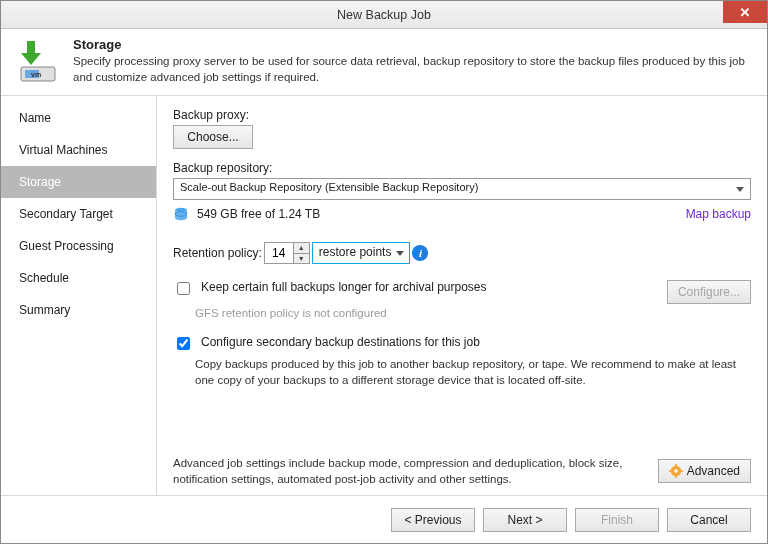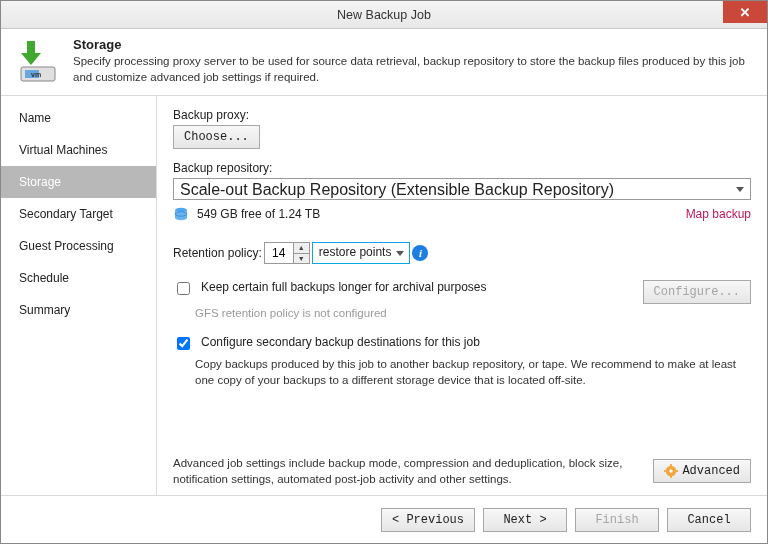--- a/index.html
+++ b/index.html
@@ -117,31 +117,30 @@
     min-width: 80px;
     border: 1px solid #a8a8a8;
     background: linear-gradient(#f7f7f7, #e6e6e6);
     font-size: 12px;
     padding: 8px 10px;
     display: inline-flex;
     align-items: center;
     justify-content: center;
     gap: 4px;
     cursor: default;
-    font-family: Liberation Mono, monospace;
   }
   .btn.disabled {
     color: #a5a5a5;
   }
   .select {
     flex: 1;
     border: 1px solid #999;
     height: 22px;
     padding: 2px 20px 2px 6px;
-    font-size: 16px;
+    font-size: 11px;
     background: #fff;
     position: relative;
   }
   .select::after {
     content: "";
     position: absolute;
     right: 6px; top: 8px;
     border-left: 4px solid transparent;
     border-right: 4px solid transparent;
     border-top: 5px solid #555;
@@ -152,21 +151,21 @@
     gap: 8px;
     margin-top: 6px;
     justify-content: space-between;
   }
   .storage-left {
     display: flex;
     align-items: center;
     gap: 8px;
   }
   .link {
-    color: #be185d;
+    color: #6d28d9;
     cursor: pointer;
   }
   .retention-row {
     display: flex;
     align-items: center;
     gap: 2px;
     margin-top: 20px;
   }
   .spinner {
     width: 46px;

